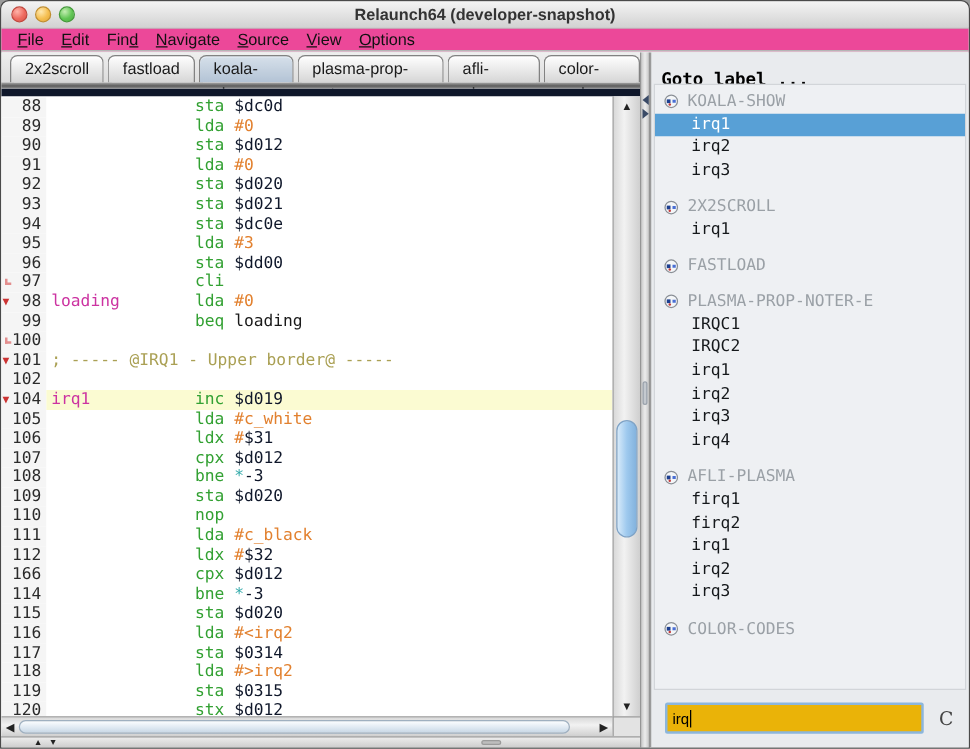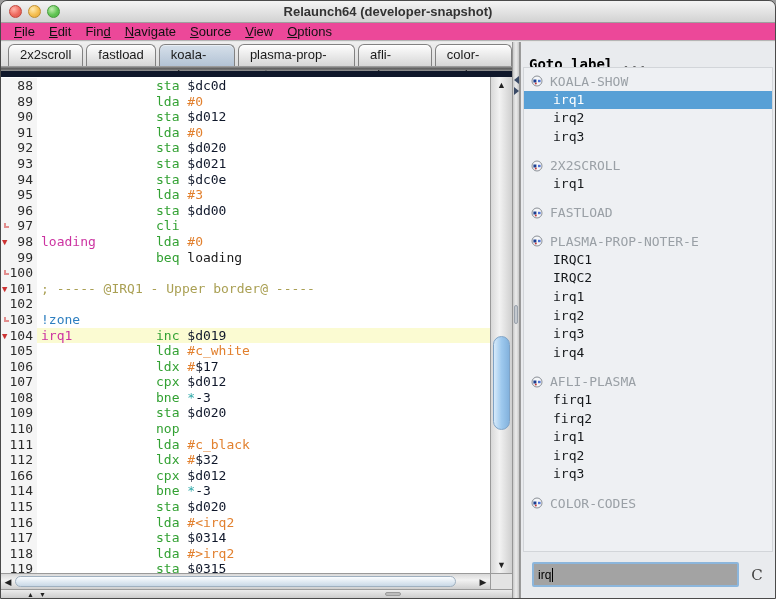--- a/index.html
+++ b/index.html
@@ -99,21 +99,21 @@
     background:#eef0f3; border:1px solid #d2d5d9; overflow:hidden;
     font-family:"DejaVu Sans Mono", monospace; font-size:13px; padding-top:3px; }
   .tree-section{ display:flex; align-items:center; height:18.6px; margin-top:10px;
     padding-left:7px; gap:7px; color:#9aa0a6; }
   .tree-section:first-child{ margin-top:1px; }
   .tree-item{ height:18.6px; line-height:18.6px; padding-left:29px; color:#15181b; cursor:default; }
   .tree-item.sel{ background:#58a0d6; color:#fff; }
 
   
   .goto-search{ position:absolute; left:11px; right:36px; bottom:11px; height:25px;
-    background:#a3a3a3; border:2px solid #8cb6dc; border-radius:2px;
+    background:#eab308; border:2px solid #8cb6dc; border-radius:2px;
     display:flex; align-items:center; padding-left:4px;
     font-size:12px; color:#000; }
   .caret{ width:1px; height:14px; background:#000; margin-left:1px; }
   .refresh-btn{ position:absolute; right:7px; bottom:13px; width:22px; height:20px;
     font-family:"DejaVu Serif", serif; font-size:15px; color:#444; text-align:center;
     line-height:20px; cursor:default; }
 </style>
 </head>
 <body>
 
@@ -161,24 +161,23 @@
             <div class="line"><span class="gut">93</span><span class="code"><span class="code-label"></span><span class="tk-mn">sta</span><span class="tk-pl"> </span><span class="tk-addr">$d021</span></span></div>
             <div class="line"><span class="gut">94</span><span class="code"><span class="code-label"></span><span class="tk-mn">sta</span><span class="tk-pl"> </span><span class="tk-addr">$dc0e</span></span></div>
             <div class="line"><span class="gut">95</span><span class="code"><span class="code-label"></span><span class="tk-mn">lda</span><span class="tk-pl"> </span><span class="tk-imm">#3</span></span></div>
             <div class="line"><span class="gut">96</span><span class="code"><span class="code-label"></span><span class="tk-mn">sta</span><span class="tk-pl"> </span><span class="tk-addr">$dd00</span></span></div>
             <div class="line"><span class="gut">97<span class="mk-end"></span></span><span class="code"><span class="code-label"></span><span class="tk-mn">cli</span></span></div>
             <div class="line"><span class="gut">98<span class="mk-fold">▼</span></span><span class="code"><span class="code-label">loading</span><span class="tk-mn">lda</span><span class="tk-pl"> </span><span class="tk-imm">#0</span></span></div>
             <div class="line"><span class="gut">99</span><span class="code"><span class="code-label"></span><span class="tk-mn">beq</span><span class="tk-pl"> </span><span class="tk-pl">loading</span></span></div>
             <div class="line"><span class="gut">100<span class="mk-end"></span></span><span class="code"><span class="code-label"></span></span></div>
             <div class="line"><span class="gut">101<span class="mk-fold">▼</span></span><span class="code"><span class="tk-cmt">; ----- @IRQ1 - Upper border@ -----</span></span></div>
             <div class="line"><span class="gut">102</span><span class="code"><span class="code-label"></span></span></div>
-            <div class="line"><span class="gut">103<span class="mk-end"></span></span><span class="code"><span class="tk-dir">!zone</span></span></div>
             <div class="line"><span class="gut">104<span class="mk-fold">▼</span></span><span class="code cur"><span class="code-label">irq1</span><span class="tk-mn">inc</span><span class="tk-pl"> </span><span class="tk-addr">$d019</span></span></div>
             <div class="line"><span class="gut">105</span><span class="code"><span class="code-label"></span><span class="tk-mn">lda</span><span class="tk-pl"> </span><span class="tk-imm">#c_white</span></span></div>
-            <div class="line"><span class="gut">106</span><span class="code"><span class="code-label"></span><span class="tk-mn">ldx</span><span class="tk-pl"> </span><span class="tk-imm">#</span><span class="tk-addr">$17</span></span></div>
+            <div class="line"><span class="gut">106</span><span class="code"><span class="code-label"></span><span class="tk-mn">ldx</span><span class="tk-pl"> </span><span class="tk-imm">#</span><span class="tk-addr">$31</span></span></div>
             <div class="line"><span class="gut">107</span><span class="code"><span class="code-label"></span><span class="tk-mn">cpx</span><span class="tk-pl"> </span><span class="tk-addr">$d012</span></span></div>
             <div class="line"><span class="gut">108</span><span class="code"><span class="code-label"></span><span class="tk-mn">bne</span><span class="tk-pl"> </span><span class="tk-star">*</span><span class="tk-addr">-3</span></span></div>
             <div class="line"><span class="gut">109</span><span class="code"><span class="code-label"></span><span class="tk-mn">sta</span><span class="tk-pl"> </span><span class="tk-addr">$d020</span></span></div>
             <div class="line"><span class="gut">110</span><span class="code"><span class="code-label"></span><span class="tk-mn">nop</span></span></div>
             <div class="line"><span class="gut">111</span><span class="code"><span class="code-label"></span><span class="tk-mn">lda</span><span class="tk-pl"> </span><span class="tk-imm">#c_black</span></span></div>
             <div class="line"><span class="gut">112</span><span class="code"><span class="code-label"></span><span class="tk-mn">ldx</span><span class="tk-pl"> </span><span class="tk-imm">#</span><span class="tk-addr">$32</span></span></div>
             <div class="line"><span class="gut">166</span><span class="code"><span class="code-label"></span><span class="tk-mn">cpx</span><span class="tk-pl"> </span><span class="tk-addr">$d012</span></span></div>
             <div class="line"><span class="gut">114</span><span class="code"><span class="code-label"></span><span class="tk-mn">bne</span><span class="tk-pl"> </span><span class="tk-star">*</span><span class="tk-addr">-3</span></span></div>
             <div class="line"><span class="gut">115</span><span class="code"><span class="code-label"></span><span class="tk-mn">sta</span><span class="tk-pl"> </span><span class="tk-addr">$d020</span></span></div>
             <div class="line"><span class="gut">116</span><span class="code"><span class="code-label"></span><span class="tk-mn">lda</span><span class="tk-pl"> </span><span class="tk-imm">#&lt;irq2</span></span></div>

